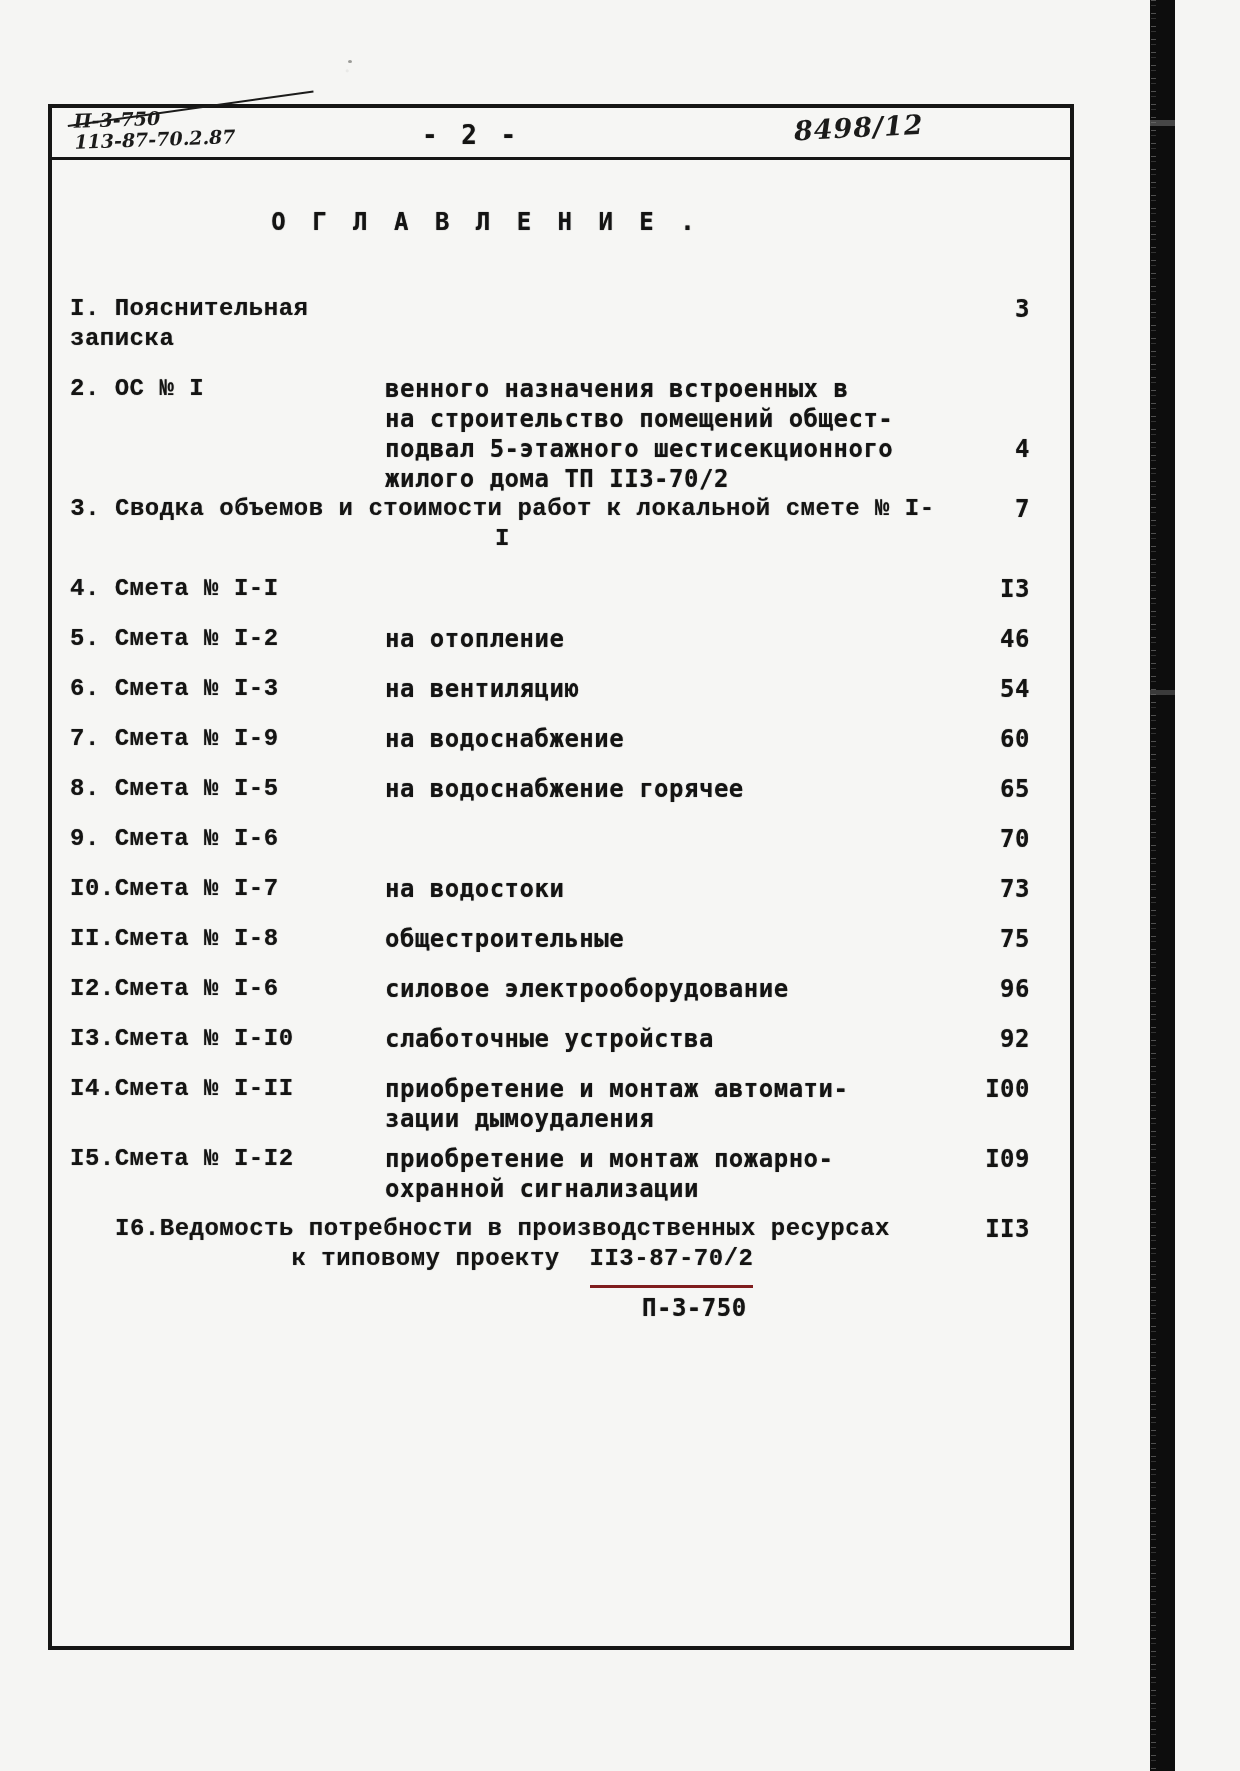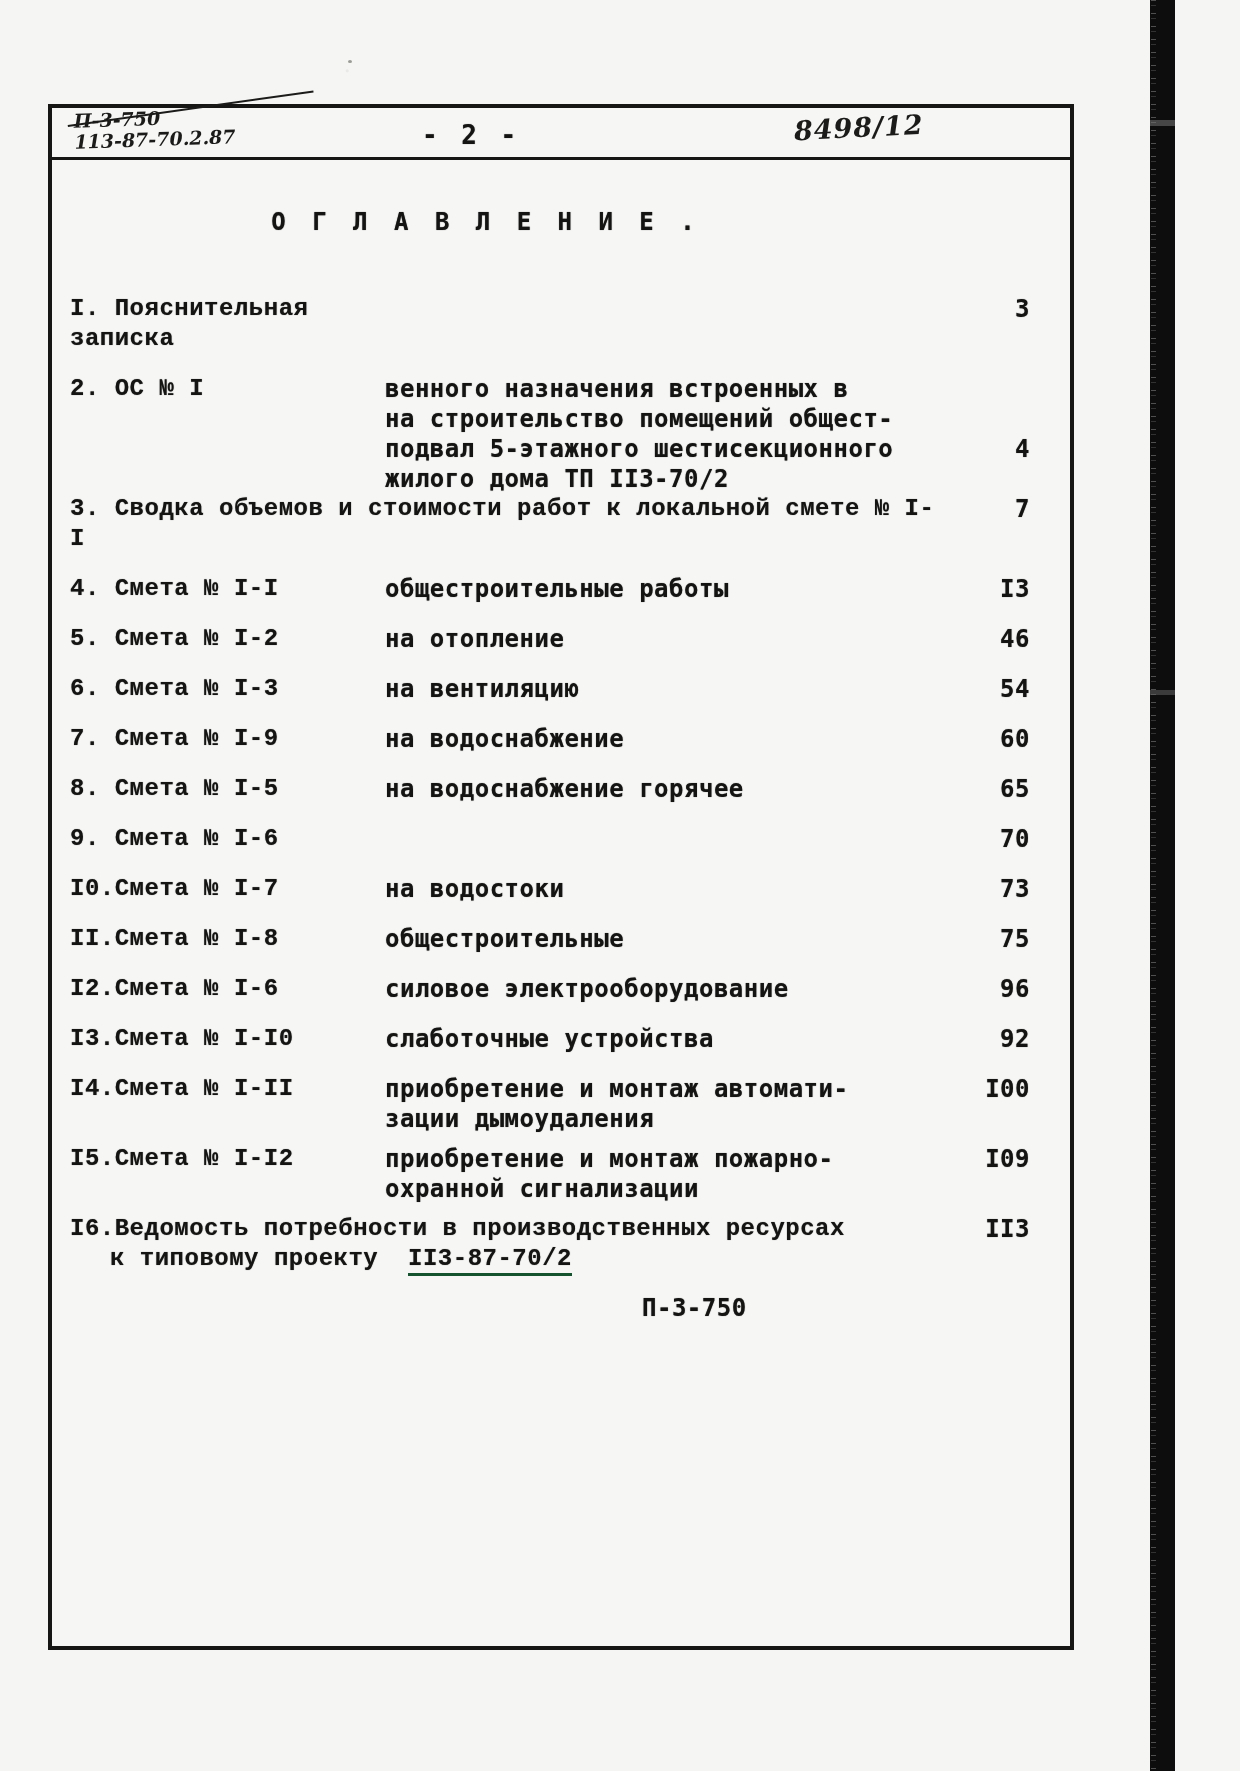--- a/index.html
+++ b/index.html
@@ -77,25 +77,25 @@
   .toc-row {
     display:grid;
     grid-template-columns:315px 1fr 95px;
     margin-bottom:20px;
     font-size:24px; font-weight:bold; line-height:30px; letter-spacing:.5px;
     text-shadow:0 0 1px rgba(0,0,0,.55);
   }
   .toc-row:nth-child(2) { margin-bottom:0; }
   .toc-row:nth-child(14), .toc-row:nth-child(15) { margin-bottom:10px; }
   .toc-item-label { grid-column:1; white-space:pre-wrap;font-family:Liberation Mono, monospace; }
-  .toc-row.wide .toc-item-label { grid-column:1 / 3; }
+  .toc-row.wide .toc-item-label { grid-column:1 / 3;text-align:center; }
   .toc-item-desc { grid-column:2; }
   .toc-item-page { grid-column:3; text-align:right; }
   .second-line { margin-left:40px; }
-  .u-heavy { border-bottom:3px solid #14532d; padding-bottom:1px; }
+  .u-heavy { border-bottom:3px solid #7f1d1d; padding-bottom:13px; }
   .toc-footer-code {
     margin:2px 0 0 590px;
     font-size:24px; font-weight:bold; letter-spacing:.5px;
     text-shadow:0 0 1px rgba(0,0,0,.55);
   }
 
   .speck { position:absolute; background:#9a9a96; border-radius:50%; }
 </style>
 </head>
 <body>
@@ -144,23 +144,20 @@
           <div>жилого дома ТП II3-70/2</div>
         </div>
         <div class="toc-item-page" style="padding-top: 60px;">4</div>
       </div>
       <div class="toc-row wide">
         <div class="toc-item-label">3. Сводка объемов и стоимости работ к локальной смете № I-I</div>
         <div class="toc-item-page">7</div>
       </div>
       <div class="toc-row">
         <div class="toc-item-label">4. Смета № I-I</div>
-        <div class="toc-item-desc">
-          <div>общестроительные работы</div>
-        </div>
         <div class="toc-item-page">I3</div>
       </div>
       <div class="toc-row">
         <div class="toc-item-label">5. Смета № I-2</div>
         <div class="toc-item-desc">
           <div>на отопление</div>
         </div>
         <div class="toc-item-page">46</div>
       </div>
       <div class="toc-row">

